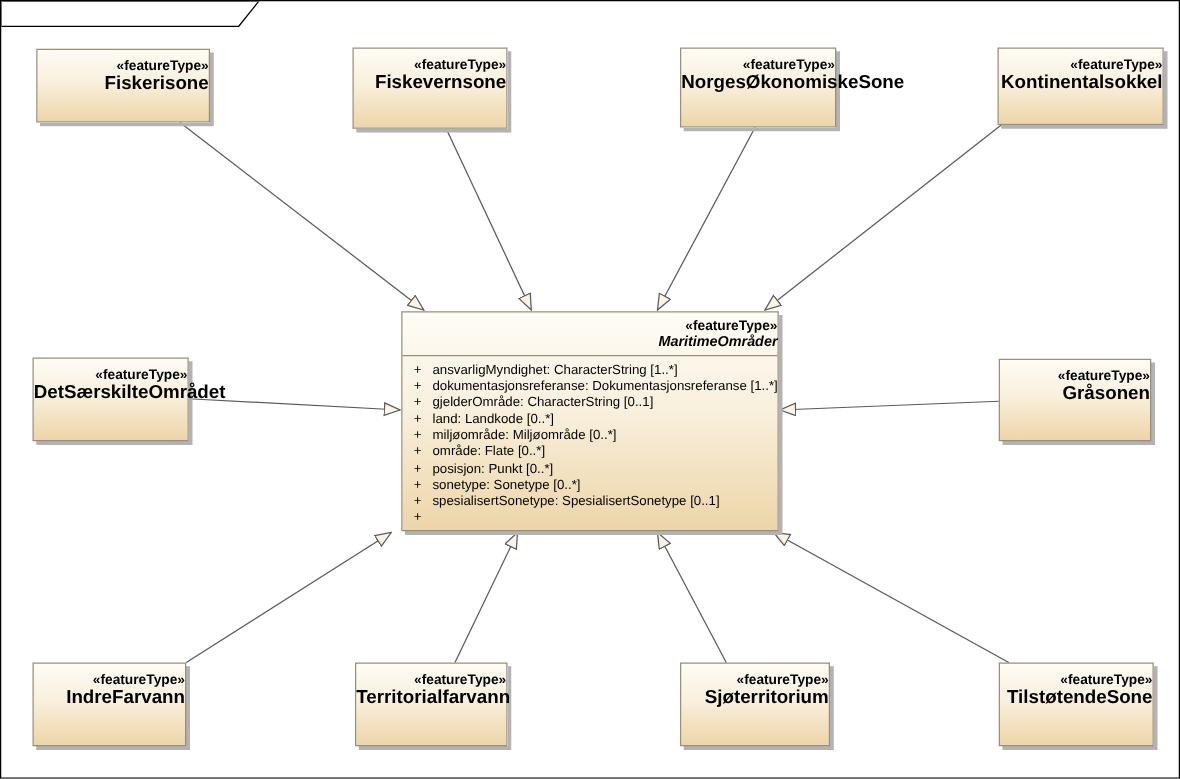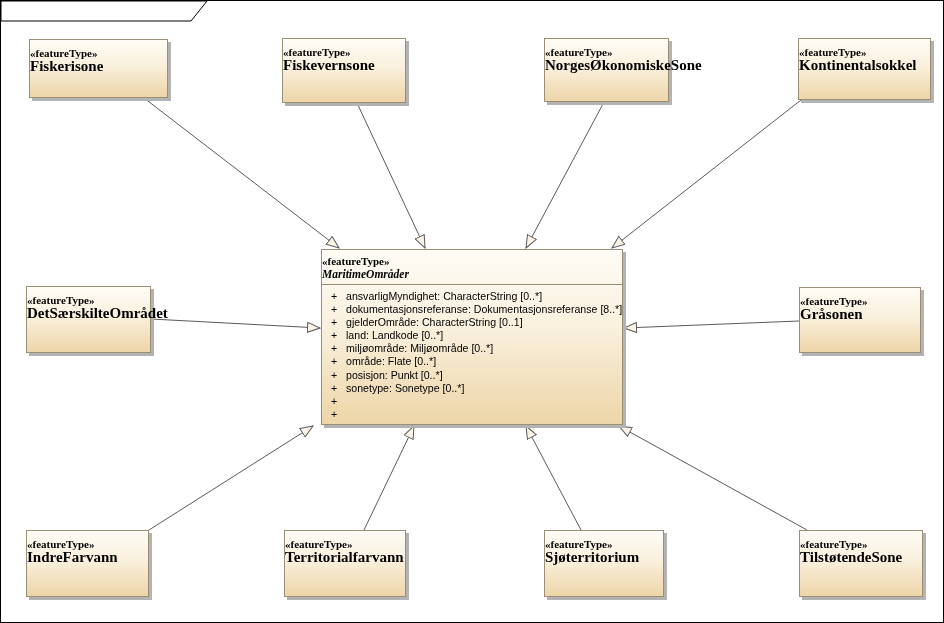--- a/index.html
+++ b/index.html
@@ -20,21 +20,21 @@
   .node{
     position:absolute;box-sizing:border-box;
     border:1px solid var(--box-border,#9a8f76);
     background:linear-gradient(to bottom,
       var(--fill-top,#fefcf6) 0%,
       var(--fill-mid,#f9f0dd) 45%,
       var(--fill-bottom,#edd5a8) 100%);
     box-shadow:3px 3px 0 var(--box-shadow,#b3b3b3);
     color:var(--text,#000);
   }
-  .hdr{text-align:left;padding-top:7px;line-height:13px;font-family:Liberation Serif, serif;}
+  .hdr{text-align:right;padding-top:7px;line-height:13px;}
   .central .hdr{padding-top:5px;height:29px;border-bottom:1px solid var(--box-border,#9a8f76);}
   .stereo{font-size:11px;font-weight:700;display:block;white-space:nowrap;}
   .cname{font-size:15px;font-weight:700;display:block;white-space:nowrap;}
   .central .cname{font-style:italic;font-size:11.5px;}
   .attrs{padding-top:5px;}
   .attr-row{display:flex;font-size:10.6px;line-height:13.1px;}
   .vis{width:15px;padding-left:9px;flex:none;}
   .atext{white-space:nowrap;}
 </style>
 </head>
@@ -125,25 +125,25 @@
         </div>
       </div>
       <div class="node central" style="left: 320px; top: 248px; width: 302px; height: 176px;">
         <div class="hdr">
           <span class="stereo">«featureType»</span>
           <span class="cname">MaritimeOmråder</span>
         </div>
         <div class="attrs">
           <div class="attr-row">
             <span class="vis">+</span>
-            <span class="atext">ansvarligMyndighet: CharacterString [0..*]</span>
+            <span class="atext">ansvarligMyndighet: CharacterString [1..*]</span>
           </div>
           <div class="attr-row">
             <span class="vis">+</span>
-            <span class="atext">dokumentasjonsreferanse: Dokumentasjonsreferanse [8..*]</span>
+            <span class="atext">dokumentasjonsreferanse: Dokumentasjonsreferanse [1..*]</span>
           </div>
           <div class="attr-row">
             <span class="vis">+</span>
             <span class="atext">gjelderOmråde: CharacterString [0..1]</span>
           </div>
           <div class="attr-row">
             <span class="vis">+</span>
             <span class="atext">land: Landkode [0..*]</span>
           </div>
           <div class="attr-row">
@@ -157,20 +157,21 @@
           <div class="attr-row">
             <span class="vis">+</span>
             <span class="atext">posisjon: Punkt [0..*]</span>
           </div>
           <div class="attr-row">
             <span class="vis">+</span>
             <span class="atext">sonetype: Sonetype [0..*]</span>
           </div>
           <div class="attr-row">
             <span class="vis">+</span>
+            <span class="atext">spesialisertSonetype: SpesialisertSonetype [0..1]</span>
           </div>
           <div class="attr-row">
             <span class="vis">+</span>
           </div>
         </div>
       </div>
     </div>
 </div>
 
 </body></html>

